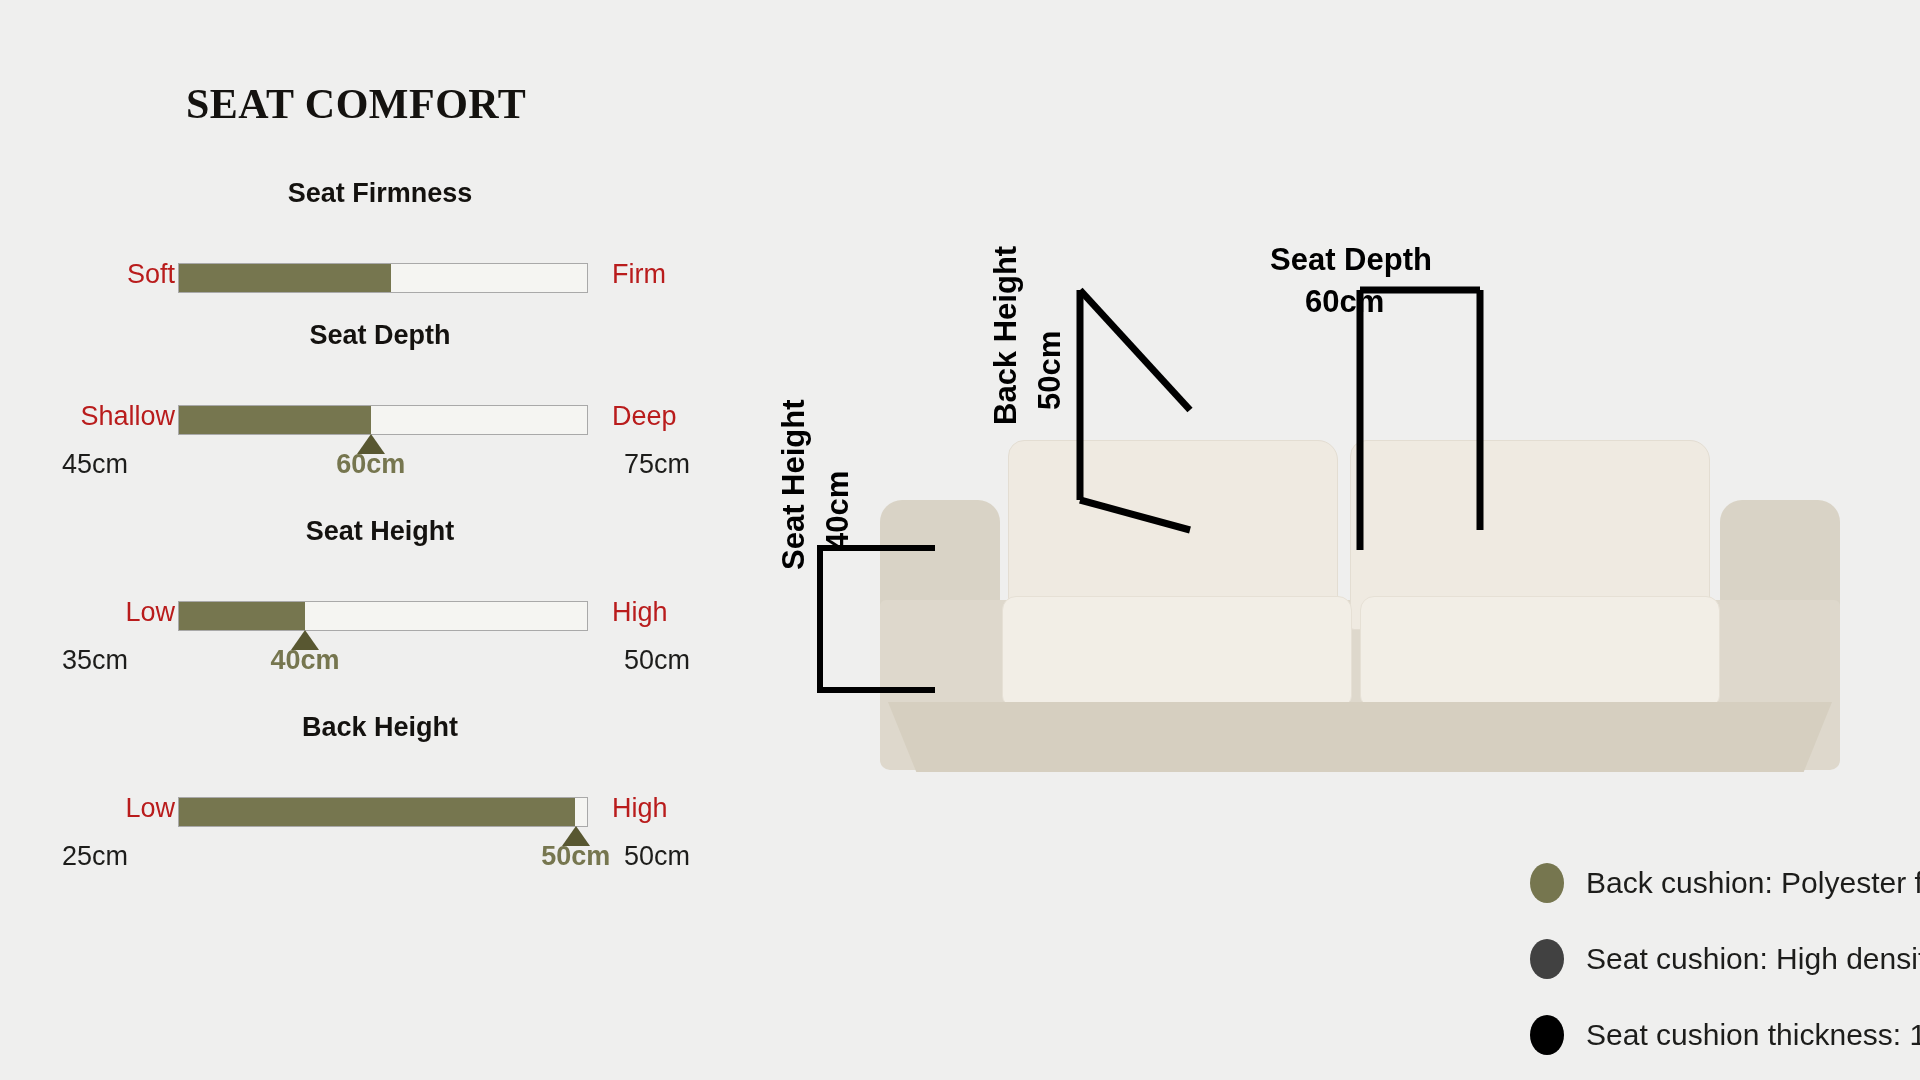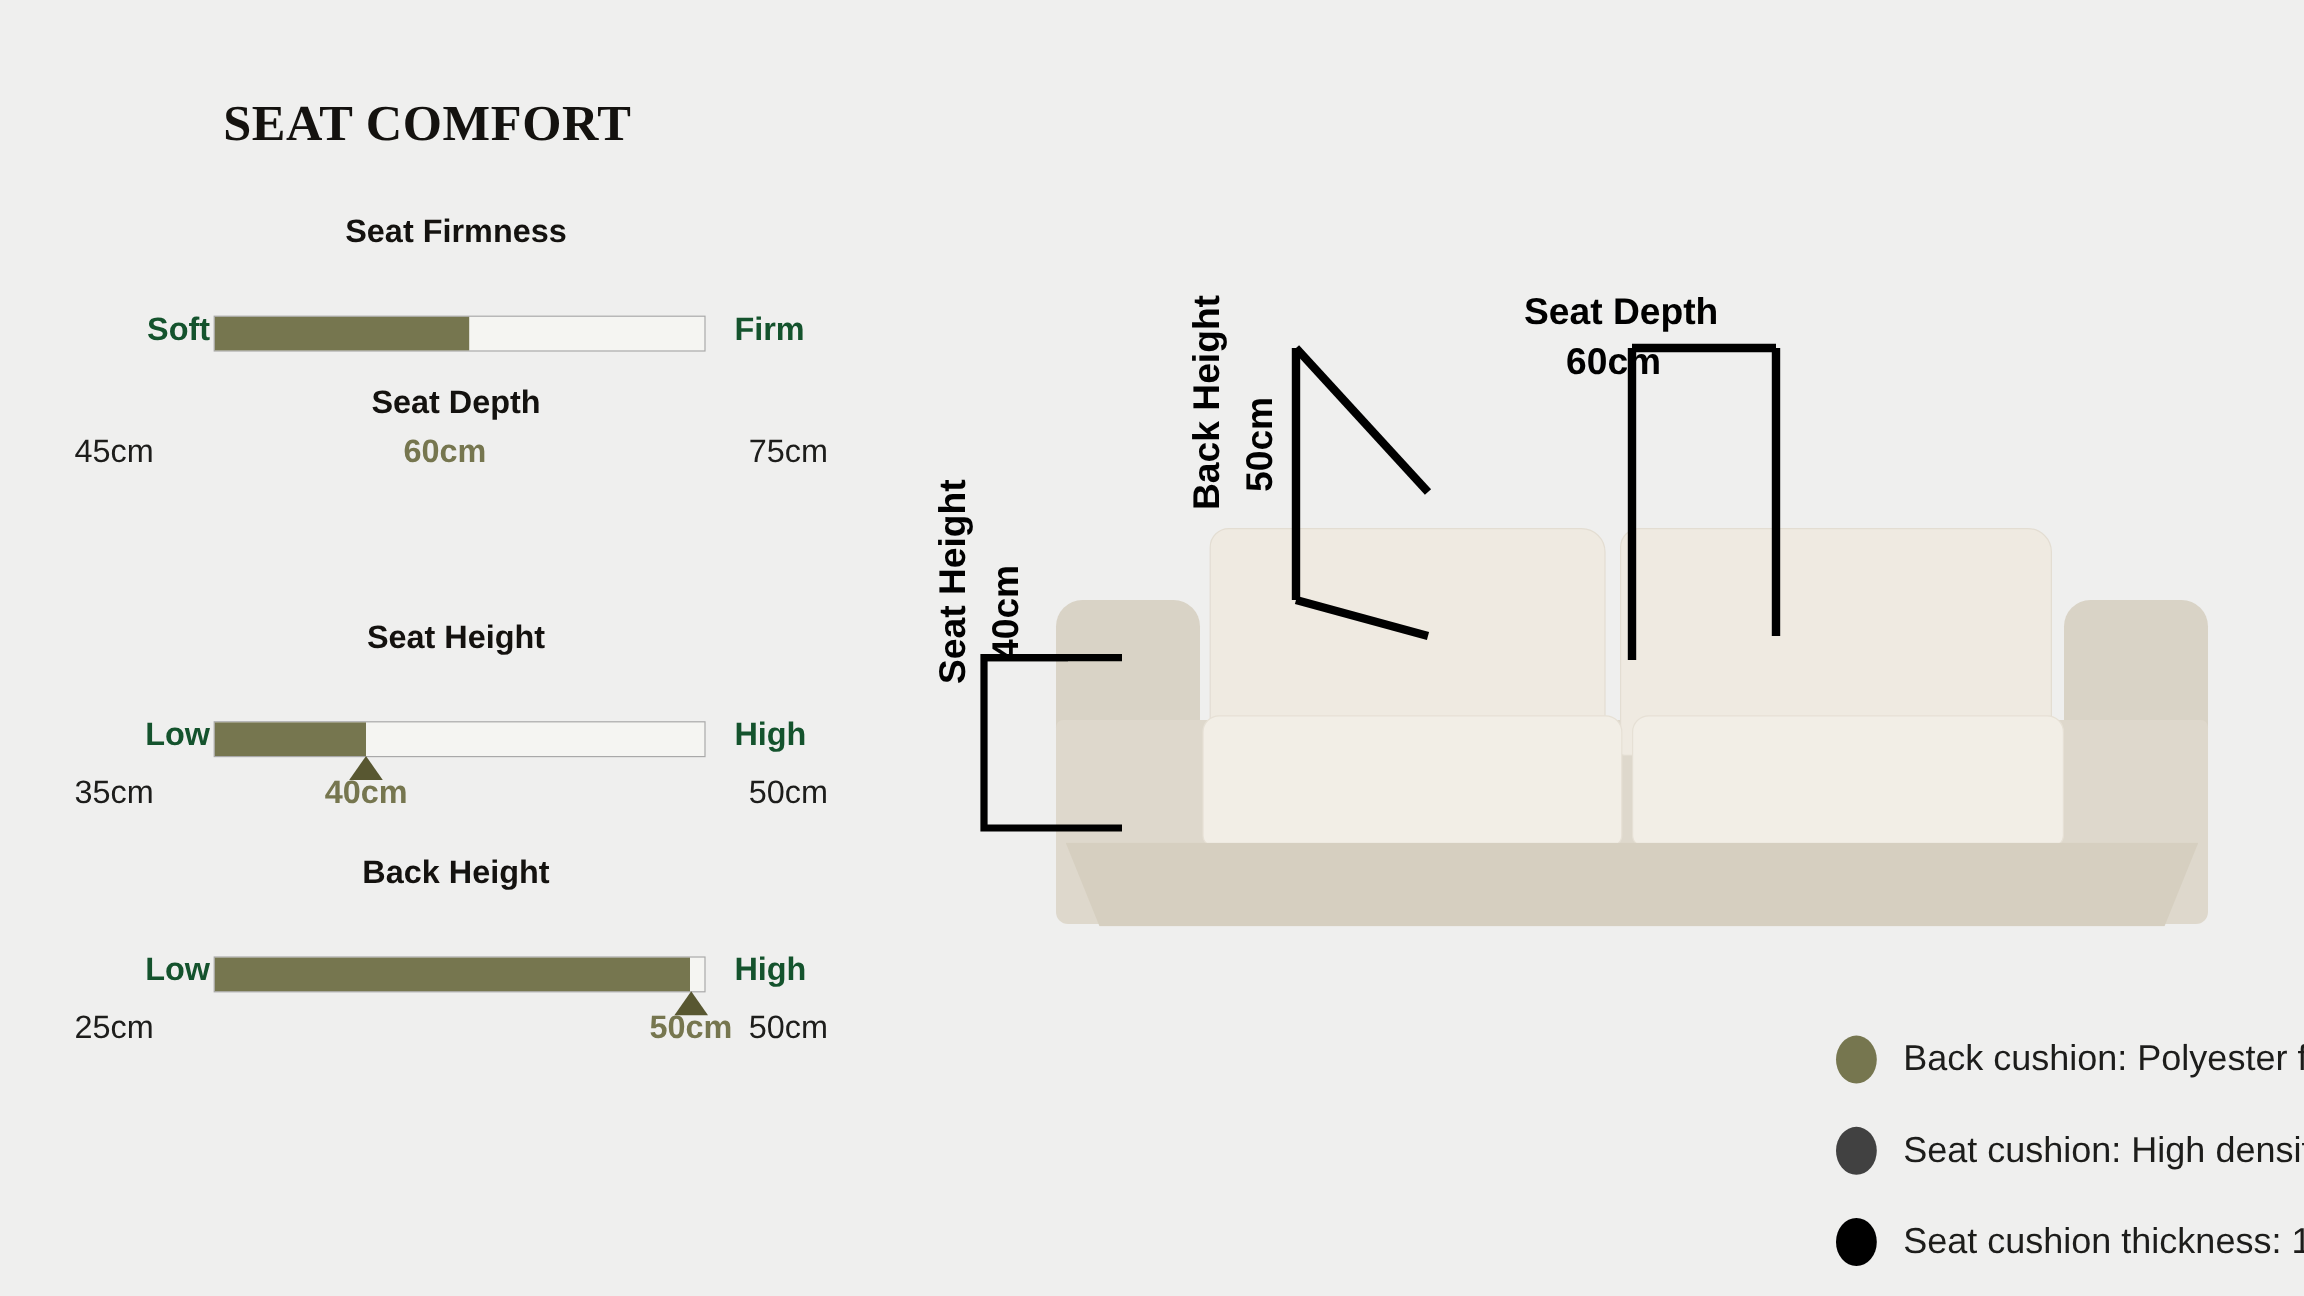--- a/index.html
+++ b/index.html
@@ -25,23 +25,22 @@
   .group-title {
     text-align: center; width: 760px;
     font-size: 27px; font-weight: bold; color: #14120f;
     margin-bottom: 0;
   }
   .slider-row {
     position: relative; width: 760px; height: 46px;
     display: flex; align-items: center;
   }
   .end-label {
-    font-size: 27px; color: #14532d; white-space: nowrap;
+    font-size: 27px; color: #b91c1c; white-space: nowrap;
     line-height: 1;
-    font-weight: bold;
   }
   .end-label.left  { position: absolute; right: 585px; text-align: right; }
   .end-label.right { position: absolute; left: 612px; text-align: left; }
 
   .track {
     position: absolute; left: 178px; top: 12px;
     width: 410px; height: 30px;
     border: 1px solid #a9a9a9;
     background: #f5f5f2;
   }
@@ -150,20 +149,28 @@
           <div class="slider-row" style="margin-top: 42px;">
             <div class="end-label left">Soft</div>
             <div class="track">
               <div class="track-fill" style="width: 52%;"></div>
             </div>
             <div class="end-label right">Firm</div>
           </div>
         </div>
         <div class="slider-group" style="top: 320px;">
           <div class="group-title">Seat Depth</div>
+          <div class="slider-row" style="margin-top: 42px;">
+            <div class="end-label left">Shallow</div>
+            <div class="track">
+              <div class="track-fill" style="width: 47%;"></div>
+            </div>
+            <div class="marker" style="left: 370.7px;"></div>
+            <div class="end-label right">Deep</div>
+          </div>
           <div class="scale-row">
             <div class="scale-min">45cm</div>
             <div class="scale-cur" style="left: 370.7px;">60cm</div>
             <div class="scale-max">75cm</div>
           </div>
         </div>
         <div class="slider-group" style="top: 516px;">
           <div class="group-title">Seat Height</div>
           <div class="slider-row" style="margin-top: 42px;">
             <div class="end-label left">Low</div>

